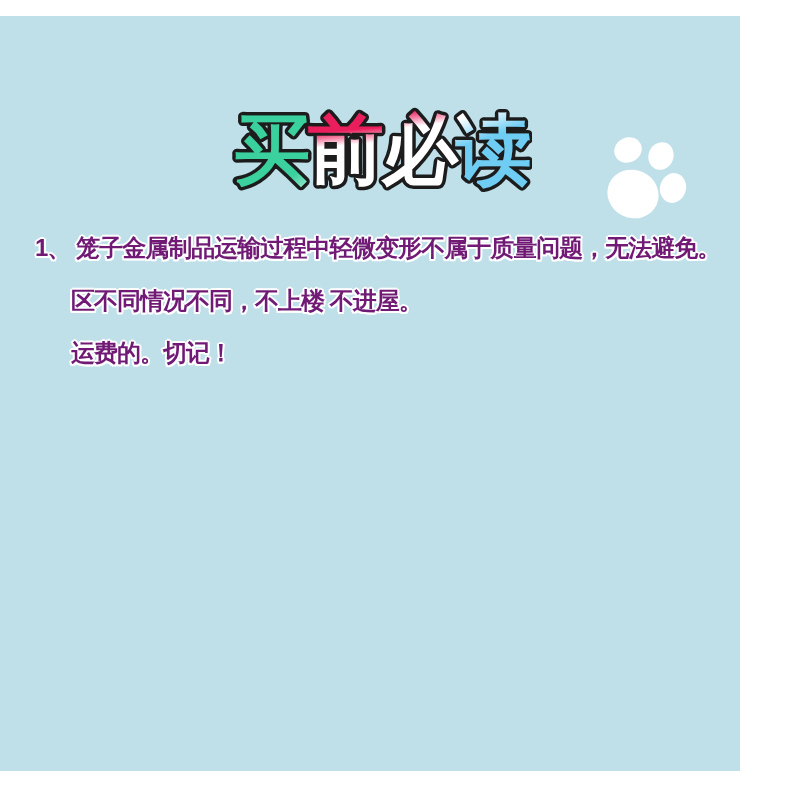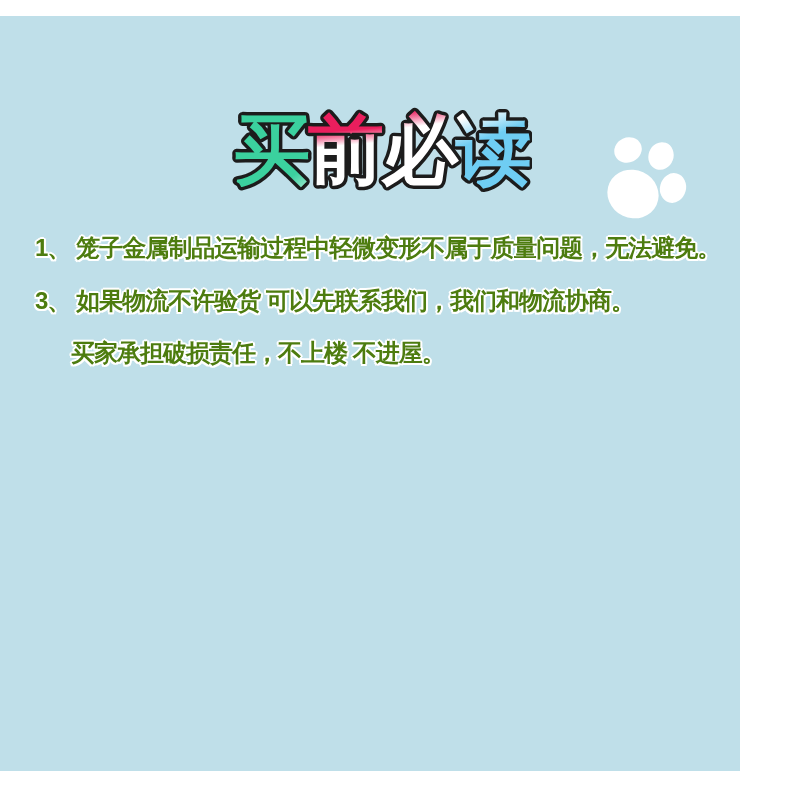--- a/index.html
+++ b/index.html
@@ -53,21 +53,21 @@
     top: 206px;
     width: 730px;
   }
   .item { margin: 0; }
   .item.gap-top { margin-top: 7px; }
   .line {
     font-size: 24px;
     font-weight: bold;
     line-height: 52.5px;
     letter-spacing: -1px;
-    color: #4d7c0f;
+    color: #701a75;
     white-space: nowrap;
     text-shadow:
       -2px 0 0 #ffffff, 2px 0 0 #ffffff, 0 -2px 0 #ffffff, 0 2px 0 #ffffff,
       -1.5px -1.5px 0 #ffffff, 1.5px -1.5px 0 #ffffff,
       -1.5px 1.5px 0 #ffffff, 1.5px 1.5px 0 #ffffff;
   }
   .line.cont { padding-left: 36px; }
   .num { display: inline-block; margin-right: 6px; }
   .item-5 .num { margin-right: -6px; }
 </style>
@@ -115,26 +115,24 @@
       <ellipse cx="75" cy="60" rx="13" ry="15" fill="#ffffff" transform="rotate(15 75 60)"></ellipse>
     </svg>
 
     <div class="notice-list">
 
       <div class="item item-1">
         <div class="line first"><span class="num">1、</span><span class="txt">笼子金属制品运输过程中轻微变形不属于质量问题，无法避免。</span></div>
       </div>
 
 
-      <div class="item item-3">
-        <div class="line first"><span class="num">3、</span><span class="txt">如果物流不许验货 可以先联系我们，我们和物流协商。</span></div>
-      </div>
 
       <div class="item item-4">
-        <div class="line cont">买家承担破损责任，不上楼 不进屋。</div>
+        <div class="line cont">区不同情况不同，不上楼 不进屋。</div>
       </div>
 
       <div class="item item-5">
+        <div class="line cont">运费的。切记！</div>
       </div>
 
     </div>
   </div>
 </div>
 
 </body></html>

